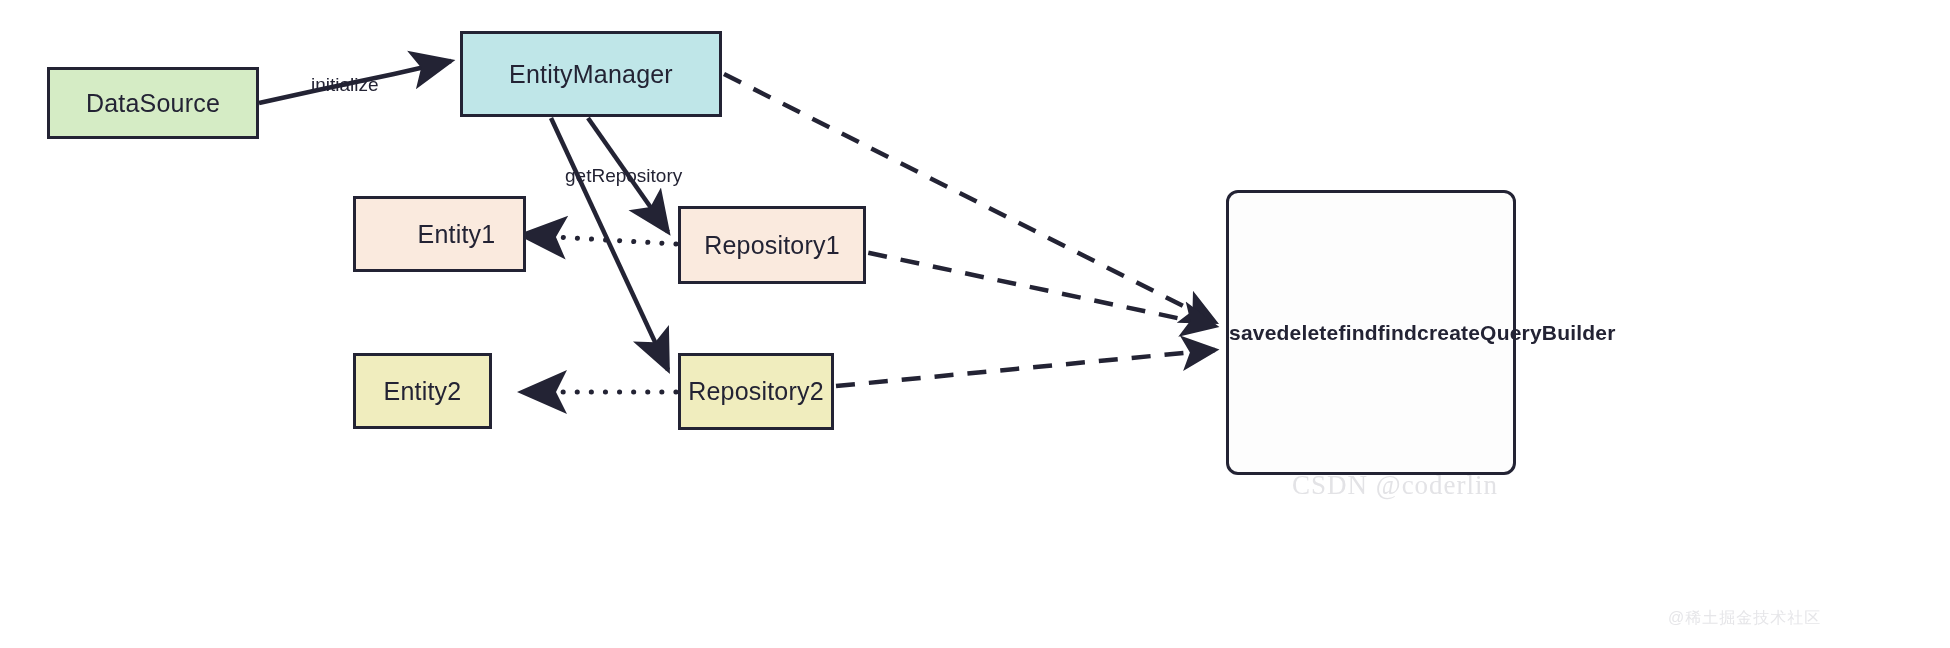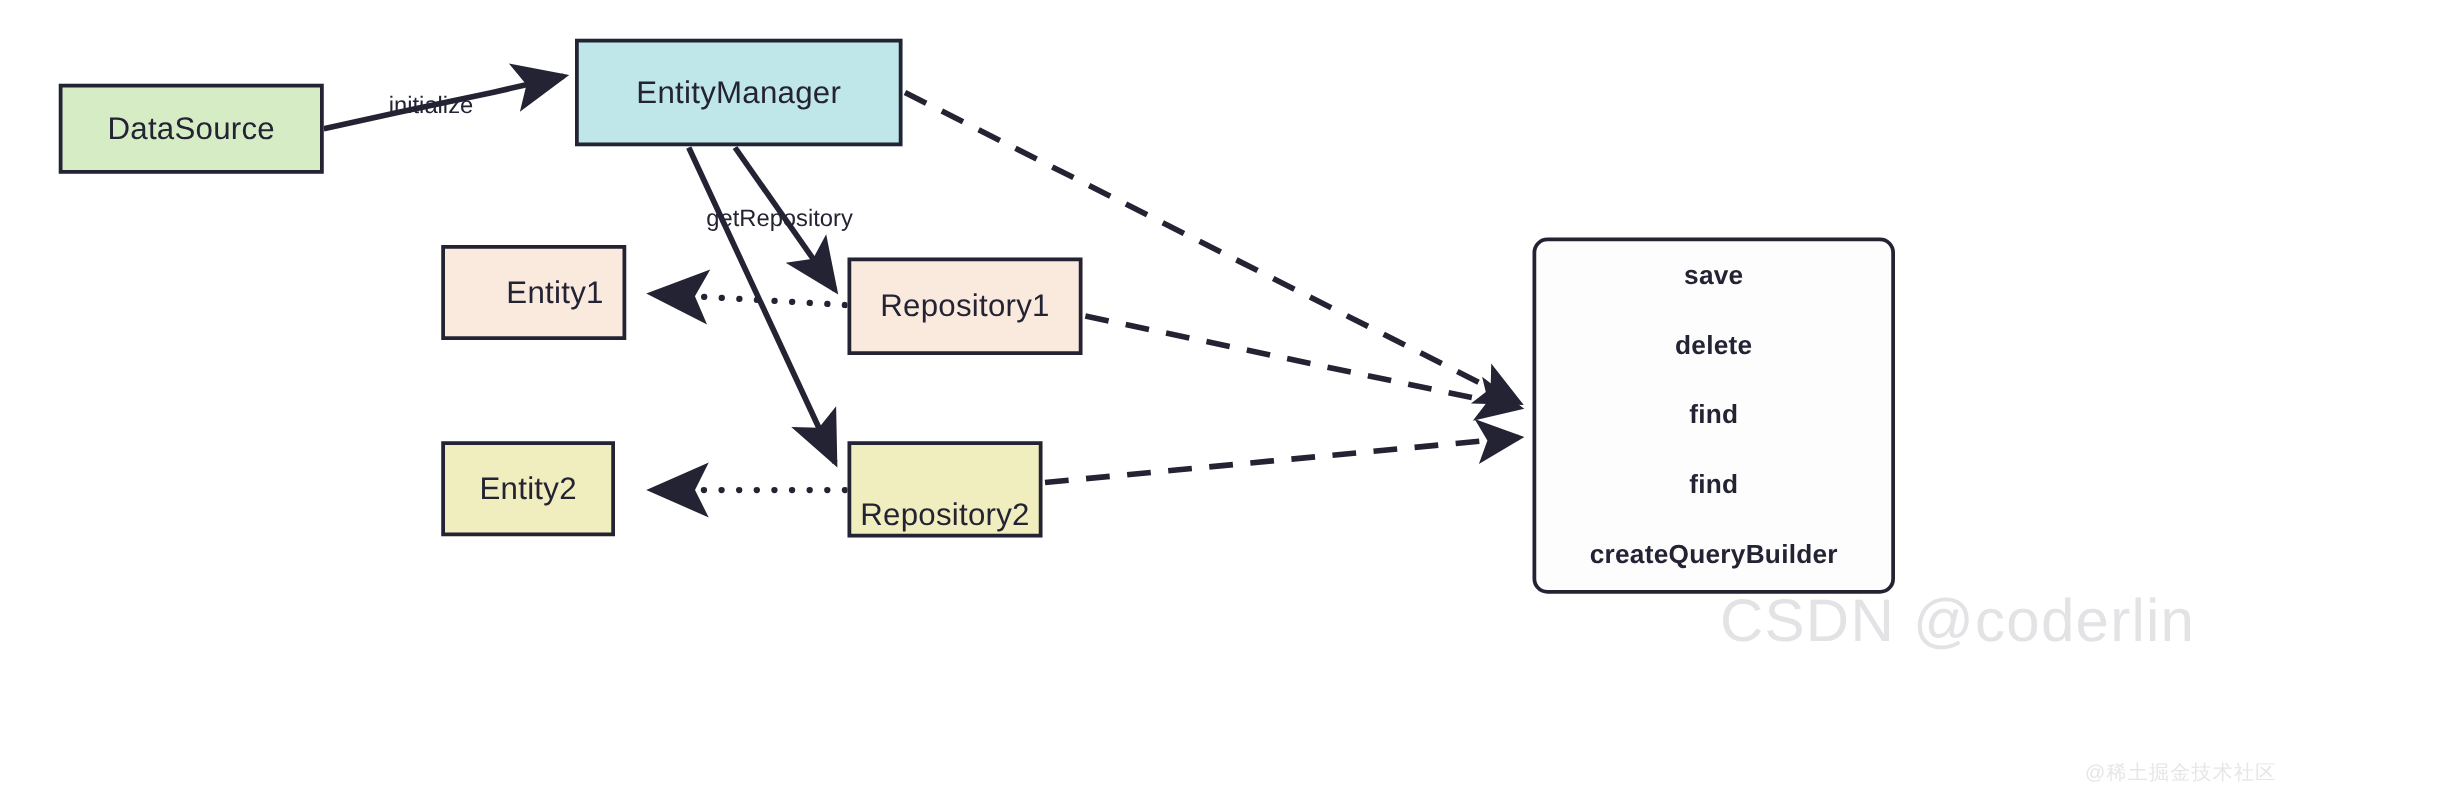--- a/index.html
+++ b/index.html
@@ -40,51 +40,49 @@
   .node-datasource {
     left: 47px;  top: 67px;  width: 212px; height: 72px;
     background: #d5ecc5;
     align-items: center;
   }
   .node-entitymanager {
     left: 460px; top: 31px;  width: 262px; height: 86px;
     background: #bfe6e8;
   }
   .node-entity1 {
-    left: 353px; top: 196px; width: 148px; height: 76px;
+    left: 353px; top: 196px; width: 173px; height: 76px;
     background: #faeade;
     padding-left: 34px;
   }
   .node-entity2 {
     left: 353px; top: 353px; width: 139px; height: 76px;
     background: #f0edbe;
   }
   .node-repository1 {
     left: 678px; top: 206px; width: 188px; height: 78px;
     background: #faeade;
   }
   .node-repository2 {
     left: 678px; top: 353px; width: 156px; height: 77px;
     background: #f0edbe;
-    align-items: flex-end;
   }
   .node-methods {
     left: 1226px; top: 190px; width: 290px; height: 285px;
     background: #fdfdfd;
     border-radius: 12px;
     display: block;
     padding: 0;
   }
   .methods-list {
     list-style: none;
     margin: 0;
     padding: 0;
     height: 100%;
     display: flex;
-    flex-direction: column;
     justify-content: space-around;
     align-items: center;
   }
   .methods-list li {
     font-size: 21px;
     font-weight: bold;
     color: #232334;
     font-family: "Liberation Sans", sans-serif;
     text-align: center;
   }
@@ -93,25 +91,25 @@
     font-size: 19px;
     color: #232334;
     font-family: "Liberation Sans", sans-serif;
     white-space: nowrap;
     background: transparent;
   }
   .label-initialize { left: 311px; top: 74px; }
   .label-getrepository { left: 565px; top: 165px; }
   .watermark-main {
     position: absolute;
-    left: 1376px;
+    left: 1292px;
     top: 470px;
-    font-size: 48px;
+    font-size: 27px;
     color: #e3e3e6;
-    font-family: Liberation Sans, sans-serif;
+    font-family: Liberation Serif, serif;
     letter-spacing: 1px;
     user-select: none;
   }
   .watermark-sub {
     position: absolute;
     left: 1668px;
     top: 608px;
     font-size: 16px;
     color: #e6e6e9;
     font-family: "Liberation Sans", sans-serif;

